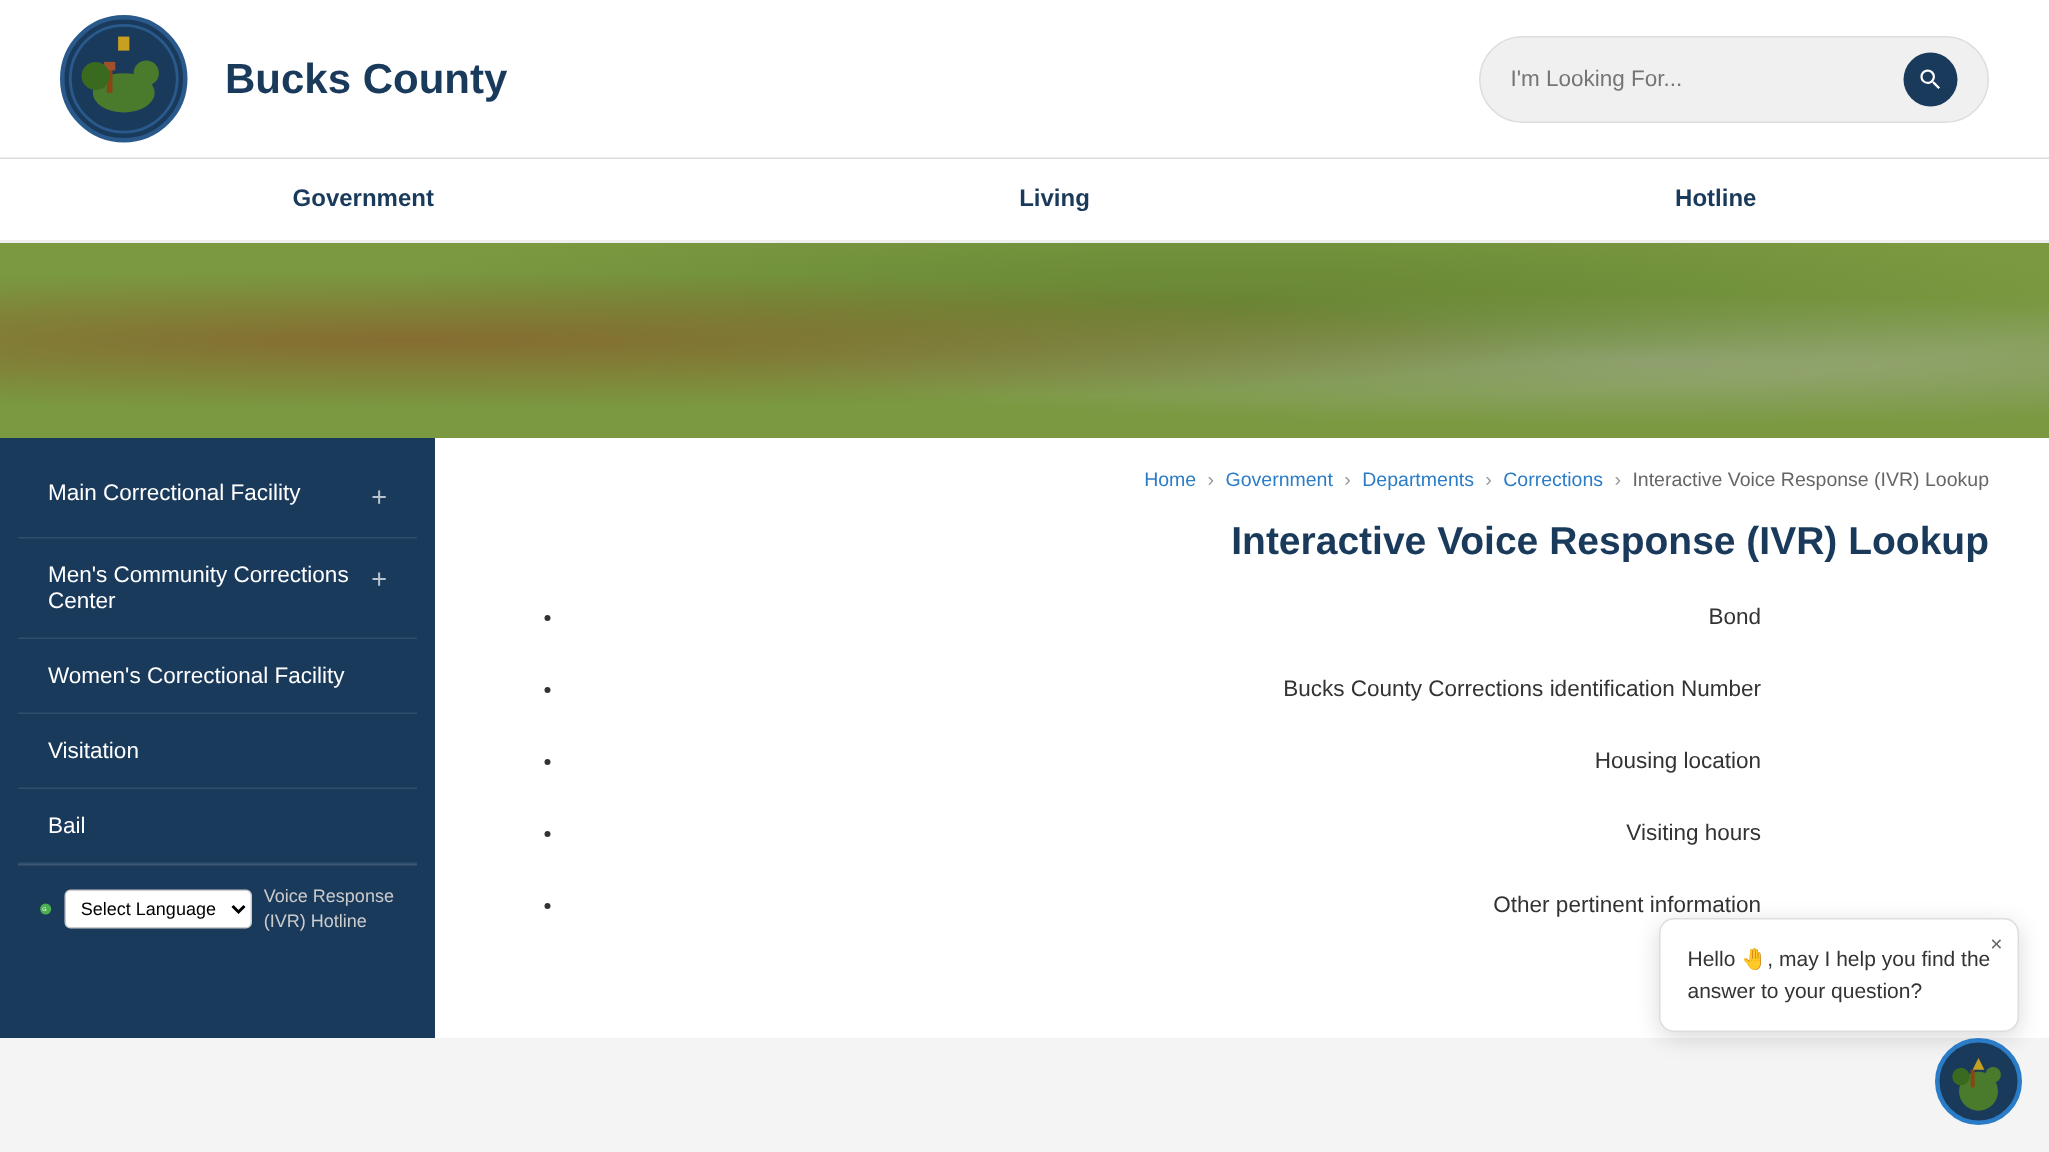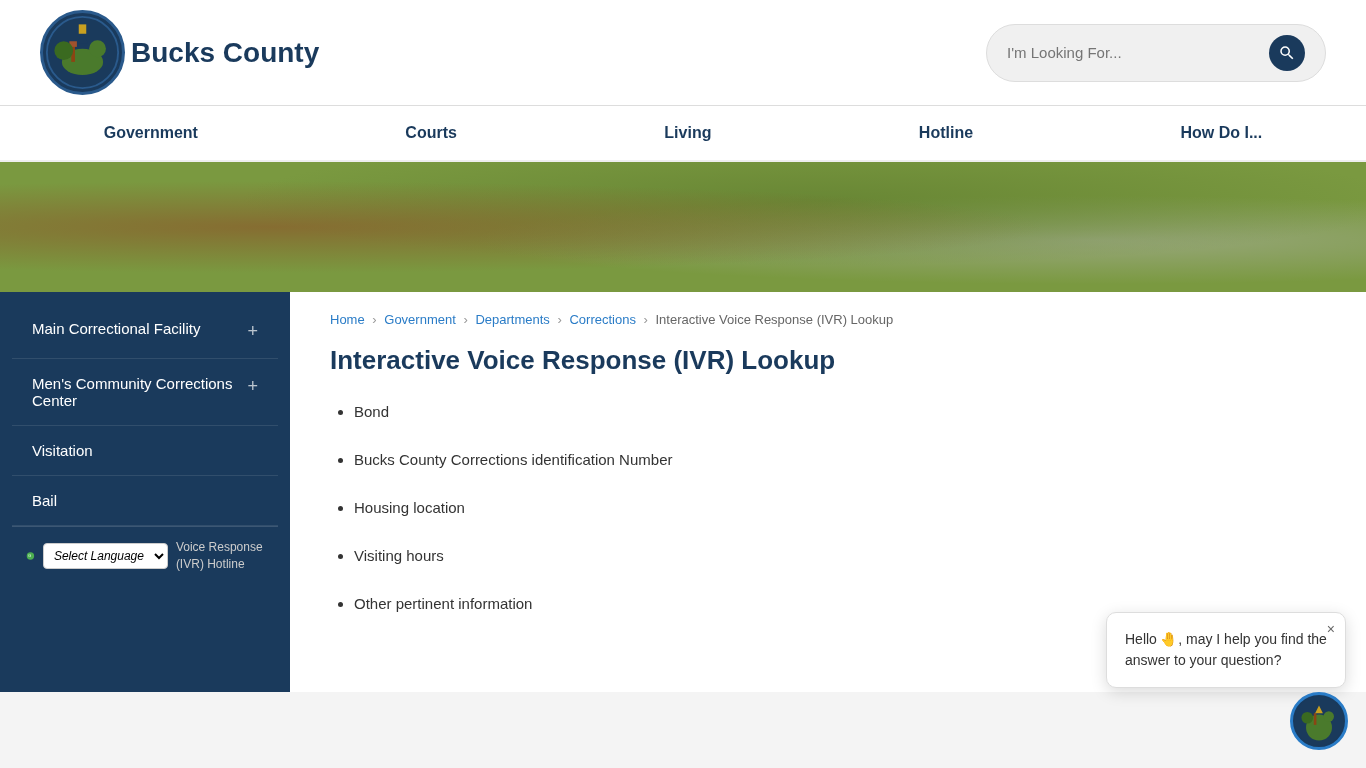--- a/index.html
+++ b/index.html
@@ -10,21 +10,21 @@
       background: #fff;
       padding: 10px 40px;
       display: flex;
       align-items: center;
       justify-content: space-between;
       border-bottom: 1px solid #ddd;
     }
     .logo-area {
       display: flex;
       align-items: center;
-      gap: 6px;
+      gap: 25px;
     }
     .logo-circle {
       width: 85px;
       height: 85px;
       border-radius: 50%;
       background: #1a3a5c;
       overflow: hidden;
       display: flex;
       align-items: center;
       justify-content: center;
@@ -151,33 +151,33 @@
       color: #ccc;
       border-top: 1px solid rgba(255,255,255,0.15);
     }
     .translate-select {
       background: #fff;
       border: 1px solid #ccc;
       border-radius: 4px;
       padding: 4px 6px;
       font-size: 12px;
       cursor: pointer;
-      font-style: italic;
     }
     .translate-label {
       color: #ccc;
       font-size: 12px;
       line-height: 1.4;
     }
 
     
     .content {
       flex: 1;
-      padding: 20px 40px 40px 40px;
-      background: #fff;
+      padding: 20px 40px 40px 64px;
+      background: #fff;
+      text-align: right;
     }
     .breadcrumb {
       font-size: 13px;
       color: #666;
       margin-bottom: 18px;
     }
     .breadcrumb a {
       color: #2a7cc7;
       text-decoration: none;
     }
@@ -275,47 +275,44 @@
       </svg>
     </button>
   </div>
 </header>
 
 <nav class="nav">
   <a class="nav-item" href="#">
     <span>Government</span>
   </a>
   <a class="nav-item" href="#">
-    <span>Courts</span>
-  </a>
-  <a class="nav-item" href="#">
     <span>Living</span>
   </a>
   <a class="nav-item" href="#">
     <span>Hotline</span>
   </a>
-  <a class="nav-item" href="#">
-    <span>How Do I...</span>
-  </a>
 </nav>
 
 <div class="hero">
   <div class="hero-inner"></div>
 </div>
 
 <div class="main-layout">
 
   <aside class="sidebar">
     <div class="sidebar-item">
       <span class="sidebar-item-text">Main Correctional Facility</span>
       <span class="plus">+</span>
     </div>
     <div class="sidebar-item">
       <span class="sidebar-item-text">Men's Community Corrections Center</span>
       <span class="plus">+</span>
+    </div>
+    <div class="sidebar-item">
+      <span class="sidebar-item-text">Women's Correctional Facility</span>
     </div>
     <div class="sidebar-item">
       <span class="sidebar-item-text">Visitation</span>
     </div>
     <div class="sidebar-item">
       <span class="sidebar-item-text">Bail</span>
     </div>
 
     <div class="translate-bar">
       <svg width="16" height="16" viewBox="0 0 24 24" fill="#4CAF50">

